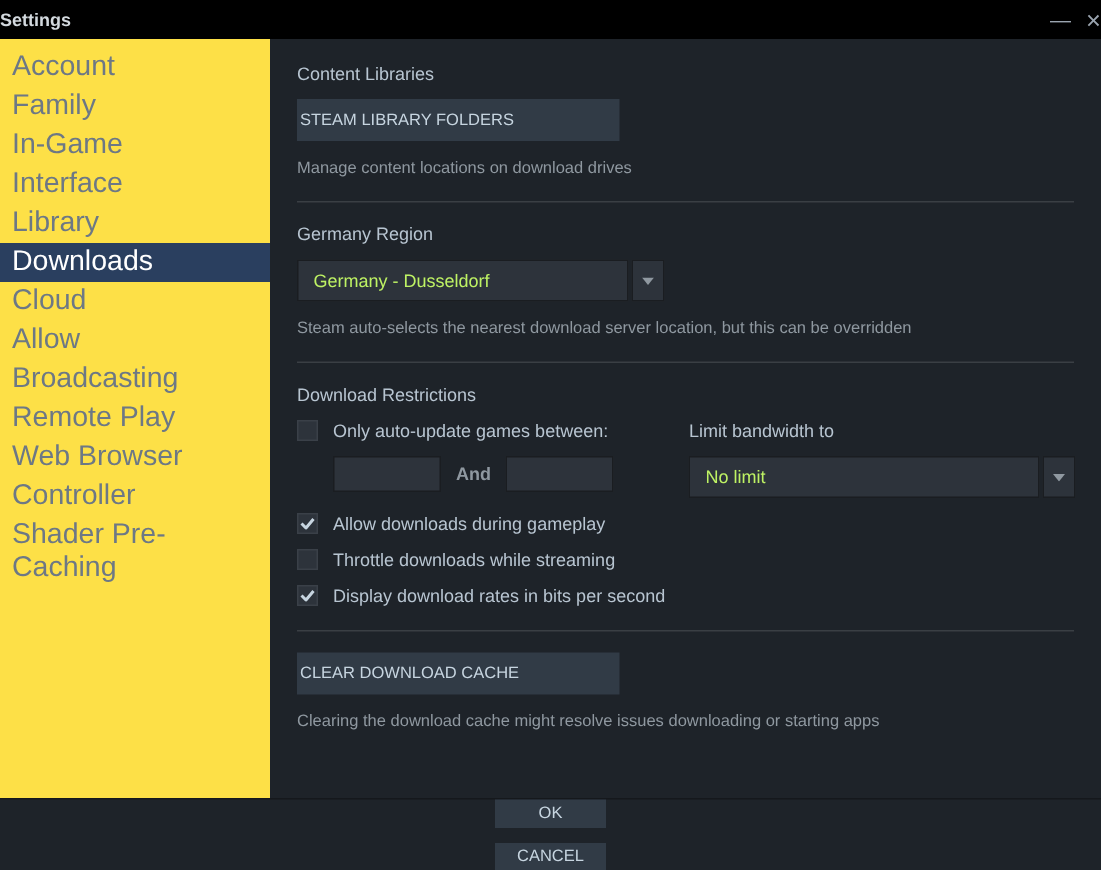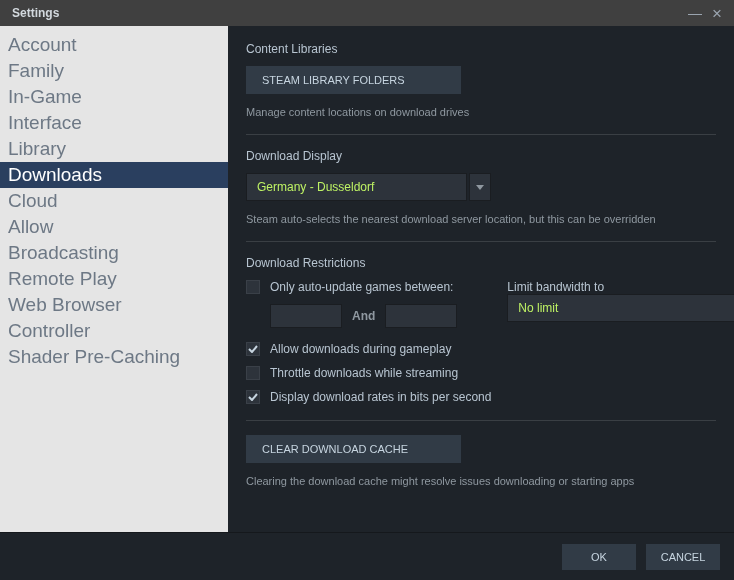--- a/index.html
+++ b/index.html
@@ -10,39 +10,39 @@
       font-family: Arial, Helvetica, sans-serif;
       color: #c7d5e0;
       font-size: 13px;
       overflow: hidden;
       position: relative;
     }
     .titlebar {
       height: 26px;
       display: flex;
       align-items: center;
-      padding: 0 12px;
-      background: #404040;
+      padding: 0 0;
+      background: #000000;
     }
     .titlebar-title {
       font-size: 12px;
       color: #d3d9de;
       font-weight: bold;
     }
     .titlebar-ctrls {
       margin-left: auto;
       display: flex;
       gap: 10px;
       align-items: center;
     }
     .titlebar-ctrls span { color: #9aa4af; cursor: default; font-size: 14px; line-height: 1; }
     .mainrow { display: flex; height: 506px; }
     .sidebar {
-      width: 228px;
-      background: #e5e5e5;
+      width: 180px;
+      background: #fde047;
       padding: 6px 0;
     }
     .sidebar-item {
       padding: 2px 8px 2px 8px;
       font-size: 19px;
       color: #6d7885;
       cursor: default;
       line-height: 22px;
     }
     .sidebar-item.selected {
@@ -57,21 +57,21 @@
     .section-heading {
       font-size: 12px;
       color: #b8c5d1;
       margin-bottom: 10px;
       margin-top: 2px;
     }
     .wide-button {
       background: #313b46;
       color: #c7d5e0;
       font-size: 11px;
-      padding: 8px 16px;
+      padding: 8px 2px;
       width: 215px;
       text-align: left;
       border: none;
       cursor: default;
       text-transform: uppercase;
     }
     .subtext {
       font-size: 11px;
       color: #8f98a0;
       margin-top: 12px;
@@ -142,33 +142,35 @@
     }
     .time-box {
       width: 72px; height: 24px;
       background: #2d333b;
       border: 1px solid #1a1d21;
     }
     .and-label { font-size: 12px; color: #8f98a0; }
     .limit-label {
       font-size: 12px;
       color: #b8c5d1;
+      margin-bottom: 10px;
     }
     .dropdown-wide { width: 258px; }
     .footer {
       position: absolute;
       bottom: 0; left: 0; right: 0;
       height: 48px;
       background: #1e2329;
       display: flex;
       align-items: center;
-      justify-content: flex-end;
+      justify-content: center;
       gap: 10px;
       padding: 0 14px;
       border-top: 1px solid #15181c;
+      flex-direction: column;
     }
     .footer-btn {
       background: #313b46;
       color: #c7d5e0;
       font-size: 11px;
       border: none;
       width: 74px;
       height: 26px;
       text-align: center;
       cursor: default;
@@ -203,21 +205,21 @@
   </div>
 
   <div class="content">
 
     <div class="section-heading">Content Libraries</div>
     <button class="wide-button">STEAM LIBRARY FOLDERS</button>
     <div class="subtext">Manage content locations on download drives</div>
 
     <div class="divider"></div>
 
-    <div class="section-heading">Download Display</div>
+    <div class="section-heading">Germany Region</div>
     <div class="dropdown">
       <div class="dropdown-main">Germany - Dusseldorf</div>
       <div class="dropdown-arrow">
         <svg width="8" height="5" viewBox="0 0 8 5">
             <path d="M0 0 L4 5 L8 0 Z"></path>
           </svg>
       </div>
     </div>
     <div class="subtext">Steam auto-selects the nearest download server location, but this can be overridden</div>
 

